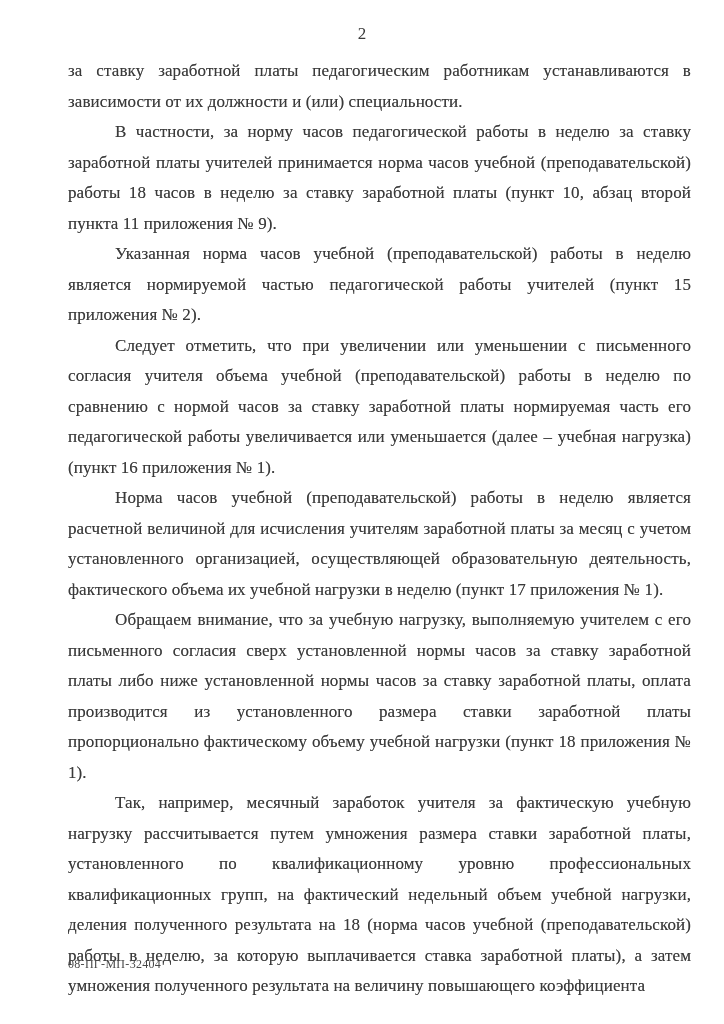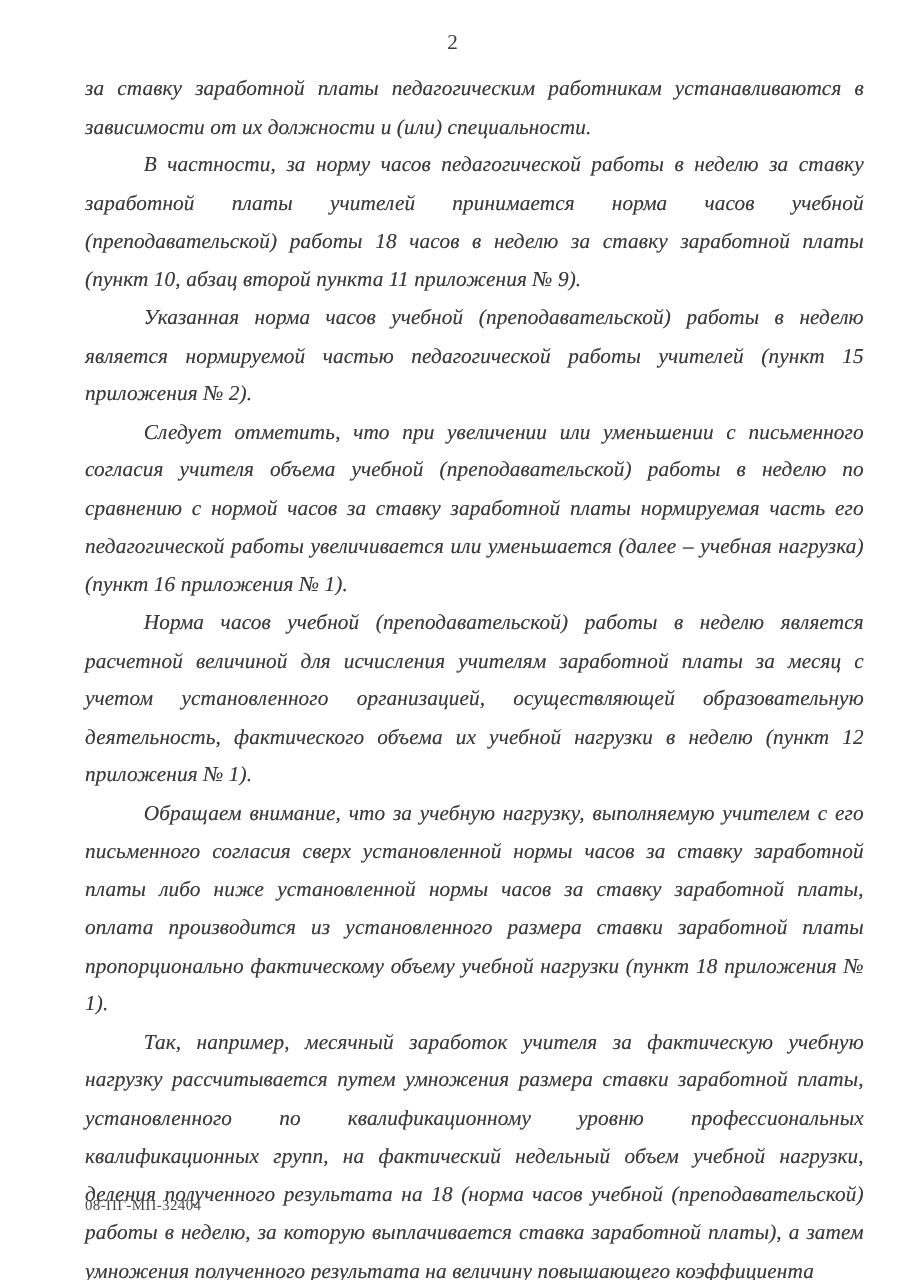--- a/index.html
+++ b/index.html
@@ -36,21 +36,20 @@
     line-height: 30.5px;
     text-align: justify;
     text-align-last: left;
     letter-spacing: 0.1px;
     
     text-shadow: 0 0 0.4px rgba(58,58,58,0.55);
   }
   .doc-body p {
     margin: 0;
     padding: 0;
-    font-style: italic;
   }
   .doc-body p.indent {
     text-indent: 47px;
   }
   .doc-footer {
     position: absolute;
     left: 68px;
     bottom: 52px;
     font-size: 12px;
     letter-spacing: 0.3px;
@@ -61,19 +60,19 @@
 <body>
 
 <div class="page">
   <div class="page-number">2</div>
 
   <div class="doc-body">
       <p class="">за ставку заработной платы педагогическим работникам устанавливаются в зависимости от их должности и (или) специальности.</p>
       <p class="indent">В частности, за норму часов педагогической работы в неделю за ставку заработной платы учителей принимается норма часов учебной (преподавательской) работы 18 часов в неделю за ставку заработной платы (пункт 10, абзац второй пункта 11 приложения № 9).</p>
       <p class="indent">Указанная норма часов учебной (преподавательской) работы в неделю является нормируемой частью педагогической работы учителей (пункт 15 приложения № 2).</p>
       <p class="indent">Следует отметить, что при увеличении или уменьшении с письменного согласия учителя объема учебной (преподавательской) работы в неделю по сравнению с нормой часов за ставку заработной платы нормируемая часть его педагогической работы увеличивается или уменьшается (далее – учебная нагрузка) (пункт 16 приложения № 1).</p>
-      <p class="indent">Норма часов учебной (преподавательской) работы в неделю является расчетной величиной для исчисления учителям заработной платы за месяц с учетом установленного организацией, осуществляющей образовательную деятельность, фактического объема их учебной нагрузки в неделю (пункт 12 приложения № 1).</p>
+      <p class="indent">Норма часов учебной (преподавательской) работы в неделю является расчетной величиной для исчисления учителям заработной платы за месяц с учетом установленного организацией, осуществляющей образовательную деятельность, фактического объема их учебной нагрузки в неделю (пункт 17 приложения № 1).</p>
       <p class="indent">Обращаем внимание, что за учебную нагрузку, выполняемую учителем с его письменного согласия сверх установленной нормы часов за ставку заработной платы либо ниже установленной нормы часов за ставку заработной платы, оплата производится из установленного размера ставки заработной платы пропорционально фактическому объему учебной нагрузки (пункт 18 приложения № 1).</p>
       <p class="indent">Так, например, месячный заработок учителя за фактическую учебную нагрузку рассчитывается путем умножения размера ставки заработной платы, установленного по квалификационному уровню профессиональных квалификационных групп, на фактический недельный объем учебной нагрузки, деления полученного результата на 18 (норма часов учебной (преподавательской) работы в неделю, за которую выплачивается ставка заработной платы), а затем умножения полученного результата на величину повышающего коэффициента</p>
     </div>
 
   <div class="doc-footer">08-ПГ-МП-32404</div>
 </div>
 
 </body></html>

